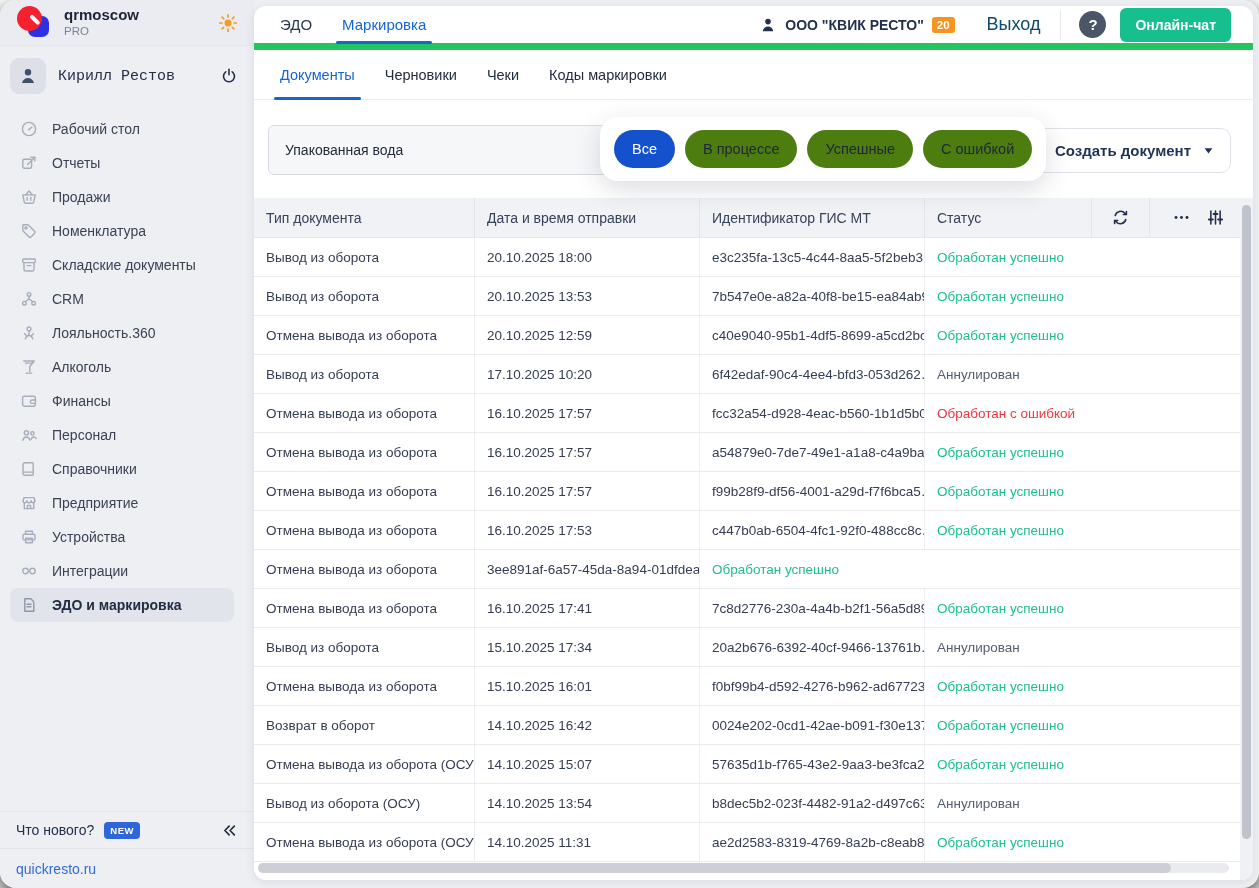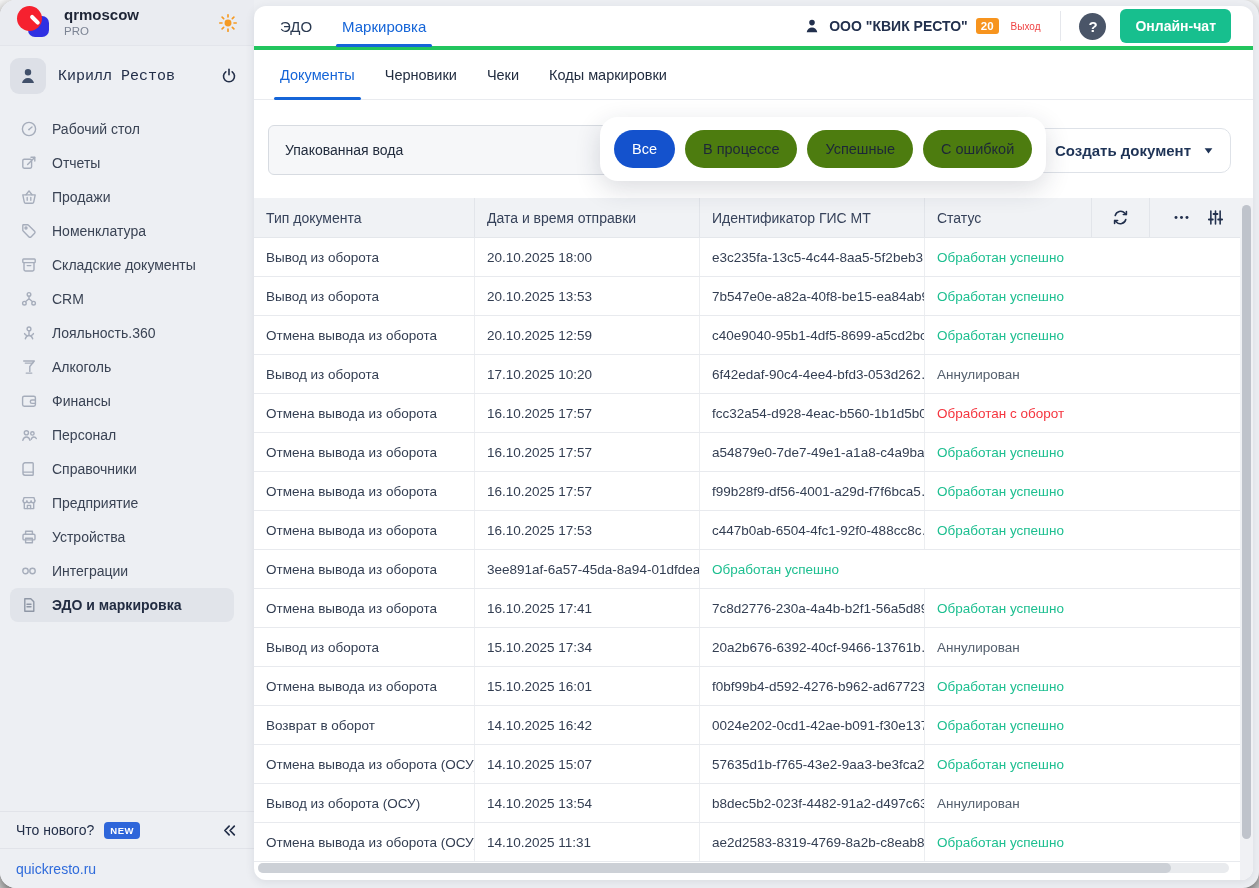--- a/index.html
+++ b/index.html
@@ -34,31 +34,31 @@
   .sb-footer { flex:0 0 auto; }
   .whats-new-row { height:37px; border-top:1px solid #e1e3e9; display:flex; align-items:center; padding:0 16px; gap:10px; }
   .whats-new-label { font-size:14px; color:#232f49; cursor:pointer; }
   .new-badge { background:#2e66da; color:#fff; font-size:9.5px; font-weight:700; letter-spacing:.6px; padding:3px 6px; border-radius:4px; }
   .collapse-btn { margin-left:auto; color:#232f49; display:flex; cursor:pointer; }
   .site-row { height:40px; border-top:1px solid #e1e3e9; display:flex; align-items:center; padding:0 16px; }
   .site-link { font-size:14px; color:#2f6bdb; text-decoration:none; cursor:pointer; }
   
   .main-wrap { flex:1; padding:6px 6px 8px 0; }
   .main { position:relative; width:100%; height:100%; background:#fff; border-radius:12px; overflow:hidden; display:flex; flex-direction:column; box-shadow:0 2px 10px rgba(40,50,70,.10); }
-  .topbar { height:44px; flex:0 0 44px; border-bottom:4px solid #22c55e; display:flex; align-items:center; padding:0 22px 0 26px; }
+  .topbar { height:44px; flex:0 0 44px; border-bottom:7px solid #22c55e; display:flex; align-items:center; padding:0 22px 0 26px; }
   .tabs { display:flex; gap:30px; height:100%; }
   .tab { position:relative; display:flex; align-items:center; font-size:15px; font-weight:500; color:#2a3950; cursor:pointer; }
   .tab.active { color:#1565d8; }
   .tab.active::after { content:""; position:absolute; left:-6px; right:-6px; bottom:-1px; height:3px; border-radius:2px; background:#1565d8; }
   .topbar-right { margin-left:auto; display:flex; align-items:center; }
   .account { display:flex; align-items:center; gap:8px; cursor:pointer; }
   .account-icon { color:#22304d; display:flex; }
   .account-label { font-size:14px; font-weight:600; color:#22304d; }
   .account-badge { background:#f7941e; color:#fff; font-size:11.5px; font-weight:700; padding:2px 5px; border-radius:3px; }
-  .logout { font-size:10px; color:#ef4444; margin-left:12px; cursor:pointer; }
+  .logout { font-size:18px; color:#0c4a6e; margin-left:32px; cursor:pointer; }
   .tb-divider { width:1px; height:30px; background:#e5e7ec; margin:0 18px 0 20px; }
   .help-btn { width:27px; height:27px; border-radius:50%; background:#4a5568; color:#fff; font-size:15px; font-weight:700; display:flex; align-items:center; justify-content:center; cursor:pointer; }
   .chat-btn { margin-left:14px; background:#17bf8e; color:#fff; border:none; font-size:14px; font-weight:600; font-family:inherit; padding:9px 15px; border-radius:6px; cursor:pointer; }
   
   .subtabs { height:50px; flex:0 0 50px; border-bottom:1px solid #e9ebef; display:flex; gap:30px; padding:0 26px; }
   .subtab { position:relative; display:flex; align-items:center; height:100%; font-size:14.5px; font-weight:500; color:#222d40; cursor:pointer; }
   .subtab.active { color:#1565d8; }
   .subtab.active::after { content:""; position:absolute; left:-6px; right:-6px; bottom:-1px; height:3px; border-radius:2px; background:#1565d8; }
   
   .filterbar { position:relative; height:98px; flex:0 0 98px; }
@@ -421,21 +421,21 @@
       <div class="tc c-type">Вывод из оборота</div>
       <div class="tc c-date">17.10.2025 10:20</div>
       <div class="tc c-id">6f42edaf-90c4-4ee4-bfd3-053d262…</div>
       <div class="tc c-status st-cancelled">Аннулирован</div>
       <div class="tc c-fill"></div>
     </div>
     <div class="trow">
       <div class="tc c-type">Отмена вывода из оборота</div>
       <div class="tc c-date">16.10.2025 17:57</div>
       <div class="tc c-id">fcc32a54-d928-4eac-b560-1b1d5b0…</div>
-      <div class="tc c-status st-error">Обработан с оборот</div>
+      <div class="tc c-status st-error">Обработан с ошибкой</div>
       <div class="tc c-fill"></div>
     </div>
     <div class="trow">
       <div class="tc c-type">Отмена вывода из оборота</div>
       <div class="tc c-date">16.10.2025 17:57</div>
       <div class="tc c-id">a54879e0-7de7-49e1-a1a8-c4a9ba…</div>
       <div class="tc c-status st-success">Обработан успешно</div>
       <div class="tc c-fill"></div>
     </div>
     <div class="trow">

